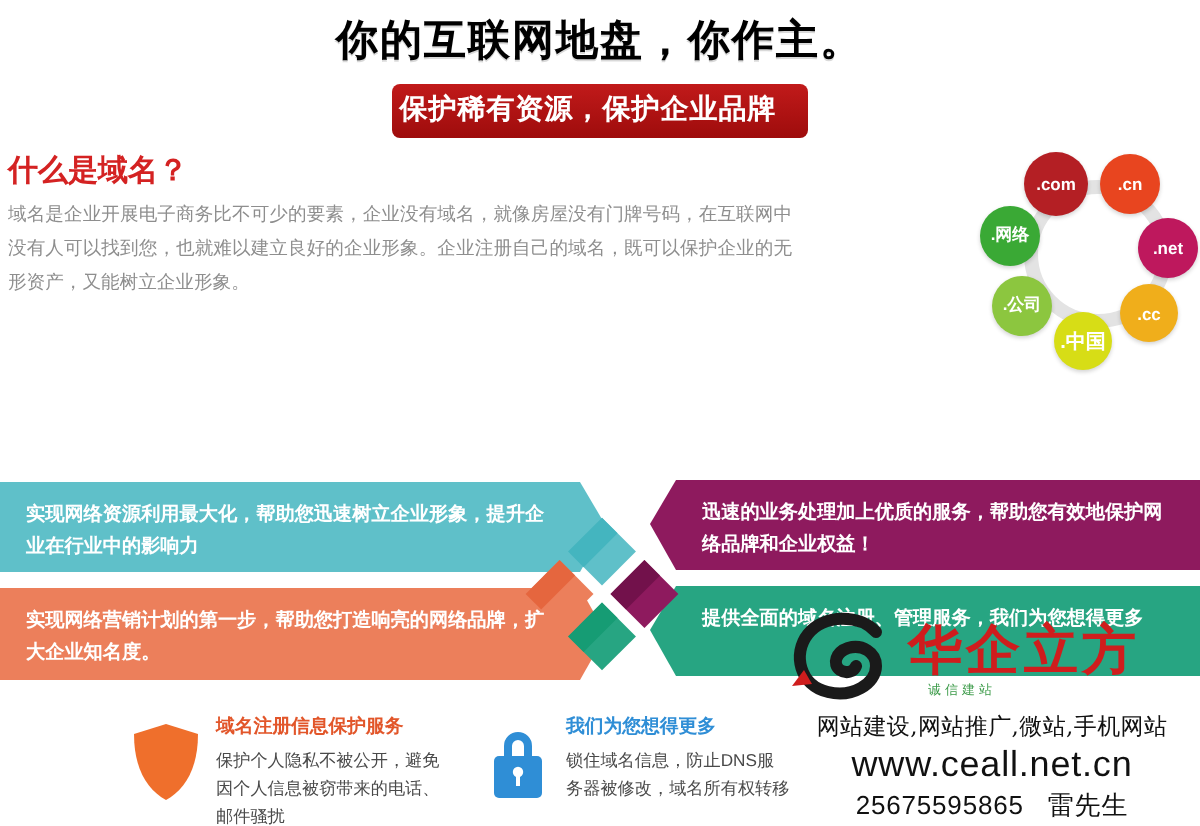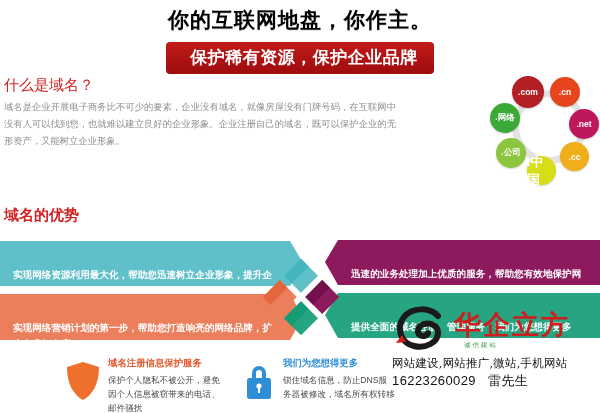--- a/index.html
+++ b/index.html
@@ -16,28 +16,28 @@
   .hero{position:absolute;left:0;top:0;width:600px;height:72px;}
   .hero-title{
     position:absolute;left:0;top:6px;width:600px;text-align:center;
     font-size:21px;font-weight:bold;color:#000000;letter-spacing:1px;
     text-shadow:0 1px 0 rgba(0,0,0,.15);
   }
   .hero-sub-wrap{position:absolute;left:0;top:42px;width:600px;text-align:center;}
   .hero-sub{
     display:inline-block;
     background:linear-gradient(180deg,#c11a1a 0%,#9e0c0c 100%);
-    color:#ffffff;font-size:17px;font-weight:bold;
-    padding:4px 16px 5px 24px;border-radius:4px;letter-spacing:.5px;
+    color:#ffffff;font-size:14px;font-weight:bold;
+    padding:4px 16px 5px 4px;border-radius:4px;letter-spacing:.5px;
   }
 
   
   .sec1-title{
     position:absolute;left:4px;top:76px;
-    font-size:15px;font-weight:normal;color:#d42222;
+    font-size:15px;font-weight:bold;color:#d42222;
   }
   .sec1-body{
     position:absolute;left:4px;top:99px;width:392px;
     font-size:9.3px;line-height:17px;color:#8e8e8e;
     text-align:justify;
   }
 
   
   .wheel{position:absolute;left:478px;top:70px;width:118px;height:122px;margin-left:12px;}
   .wheel-ring{
@@ -54,21 +54,21 @@
   
   .sec2-title{
     position:absolute;left:4px;top:206px;
     font-size:15px;font-weight:bold;color:#d42222;
   }
 
   
   .box{
     position:absolute;color:#ffffff;
     font-size:9.6px;line-height:16px;font-weight:bold;
-    padding:26px 12px 9px 13px;box-sizing:border-box;
+    padding:9px 12px 9px 13px;box-sizing:border-box;
   }
   .box-a{
     left:0;top:241px;width:290px;height:45px;
     background:#5fc0c9;
   }
   .box-b{
     left:0;top:294px;width:290px;height:46px;
     background:#ec7f5b;
   }
   .box-c{
@@ -116,21 +116,21 @@
     position:absolute;left:62px;top:4px;
     font-size:27px;font-weight:bold;color:#cf1d1d;letter-spacing:2px;
     font-family:"DejaVu Sans","Liberation Sans",sans-serif;
   }
   .logo-tag{
     position:absolute;left:72px;top:38px;
     font-size:6.5px;color:#3d9b4a;letter-spacing:2px;
   }
 
   
-  .contact{position:absolute;left:392px;top:356px;width:208px;}
+  .contact{position:absolute;left:392px;top:356px;width:208px;text-align:center;}
   .c-line1{font-size:11.5px;color:#111;font-family:"DejaVu Serif","Liberation Serif",serif;letter-spacing:.2px;}
   .c-line2{font-size:18px;color:#111;letter-spacing:.4px;margin-top:1px;}
   .c-line3{font-size:13px;color:#111;letter-spacing:.4px;margin-top:1px;}
 </style>
 </head>
 <body>
 
 <div class="page">
 
   <div class="hero">
@@ -142,26 +142,25 @@
 
   <div class="sec1-title">什么是域名？</div>
   <div class="sec1-body">域名是企业开展电子商务比不可少的要素，企业没有域名，就像房屋没有门牌号码，在互联网中没有人可以找到您，也就难以建立良好的企业形象。企业注册自己的域名，既可以保护企业的无形资产，又能树立企业形象。</div>
 
   <div class="wheel" id="wheel">
     <div class="wheel-ring"></div>
   <div class="bub" style="width: 32px; height: 32px; left: 22px; top: 6px; background: rgb(180, 31, 36); font-size: 8.5px;">.com</div>
       <div class="bub" style="width: 30px; height: 30px; left: 60px; top: 7px; background: rgb(232, 69, 31); font-size: 8.5px;">.cn</div>
       <div class="bub" style="width: 30px; height: 30px; left: 79px; top: 39px; background: #be185d; font-size: 8.5px;">.net</div>
       <div class="bub" style="width: 29px; height: 29px; left: 70px; top: 72px; background: rgb(240, 174, 27); font-size: 8.5px;">.cc</div>
-      <div class="bub" style="width: 29px; height: 29px; left: 37px; top: 86px; background: rgb(215, 221, 22); font-size: 13px;">.中国</div>
+      <div class="bub" style="width: 29px; height: 29px; left: 37px; top: 86px; background: rgb(215, 221, 22); font-size: 10px;">.中国</div>
       <div class="bub" style="width: 30px; height: 30px; left: 6px; top: 68px; background: rgb(140, 198, 63); font-size: 8.5px;">.公司</div>
       <div class="bub" style="width: 30px; height: 30px; left: 0px; top: 33px; background: rgb(58, 169, 53); font-size: 8.5px;">.网络</div>
     </div>
 
-  <div class="sec2-title">域名的优势</div>
 
   <div class="box box-a">实现网络资源利用最大化，帮助您迅速树立企业形象，提升企业在行业中的影响力</div>
   <div class="box box-b">实现网络营销计划的第一步，帮助您打造响亮的网络品牌，扩大企业知名度。</div>
   <div class="box box-c">迅速的业务处理加上优质的服务，帮助您有效地保护网络品牌和企业权益！</div>
   <div class="box box-d">提供全面的域名注册、管理服务，我们为您想得更多</div>
 
   <div class="diamond">
     <svg width="78" height="78" viewBox="0 0 78 78">
       <g transform="translate(39,39) rotate(45)">
         <rect x="-27" y="-27" width="24" height="24" fill="#5fc0c9"></rect>
@@ -203,20 +202,21 @@
     <svg width="60" height="48" viewBox="0 0 60 48" style="position:absolute;left:0;top:2px;">
       <path d="M46 11 C38 2 20 2 12 12 C4 22 8 38 22 41 C34 44 46 37 46 28 C46 21 39 17 32 19 C26 21 24 27 28 30 C31 32 35 31 36 28" fill="none" stroke="#1a1a1a" stroke-width="6" stroke-linecap="round"></path>
       <path d="M10 30 L4 38 L14 37 Z" fill="#cf1d1d"></path>
     </svg>
     <div class="logo-text">华企立方</div>
     <div class="logo-tag">诚信建站</div>
   </div>
 
   <div class="contact">
     <div class="c-line1">网站建设,网站推广,微站,手机网站</div>
+    <div class="c-line2">www.ceall.net.cn</div>
     <div class="c-line3">
-      <span>16223260029</span>
+      <span>25675595865</span>
       &nbsp;
       <span>雷先生</span>
     </div>
   </div>
 
 </div>
 
 </body></html>

